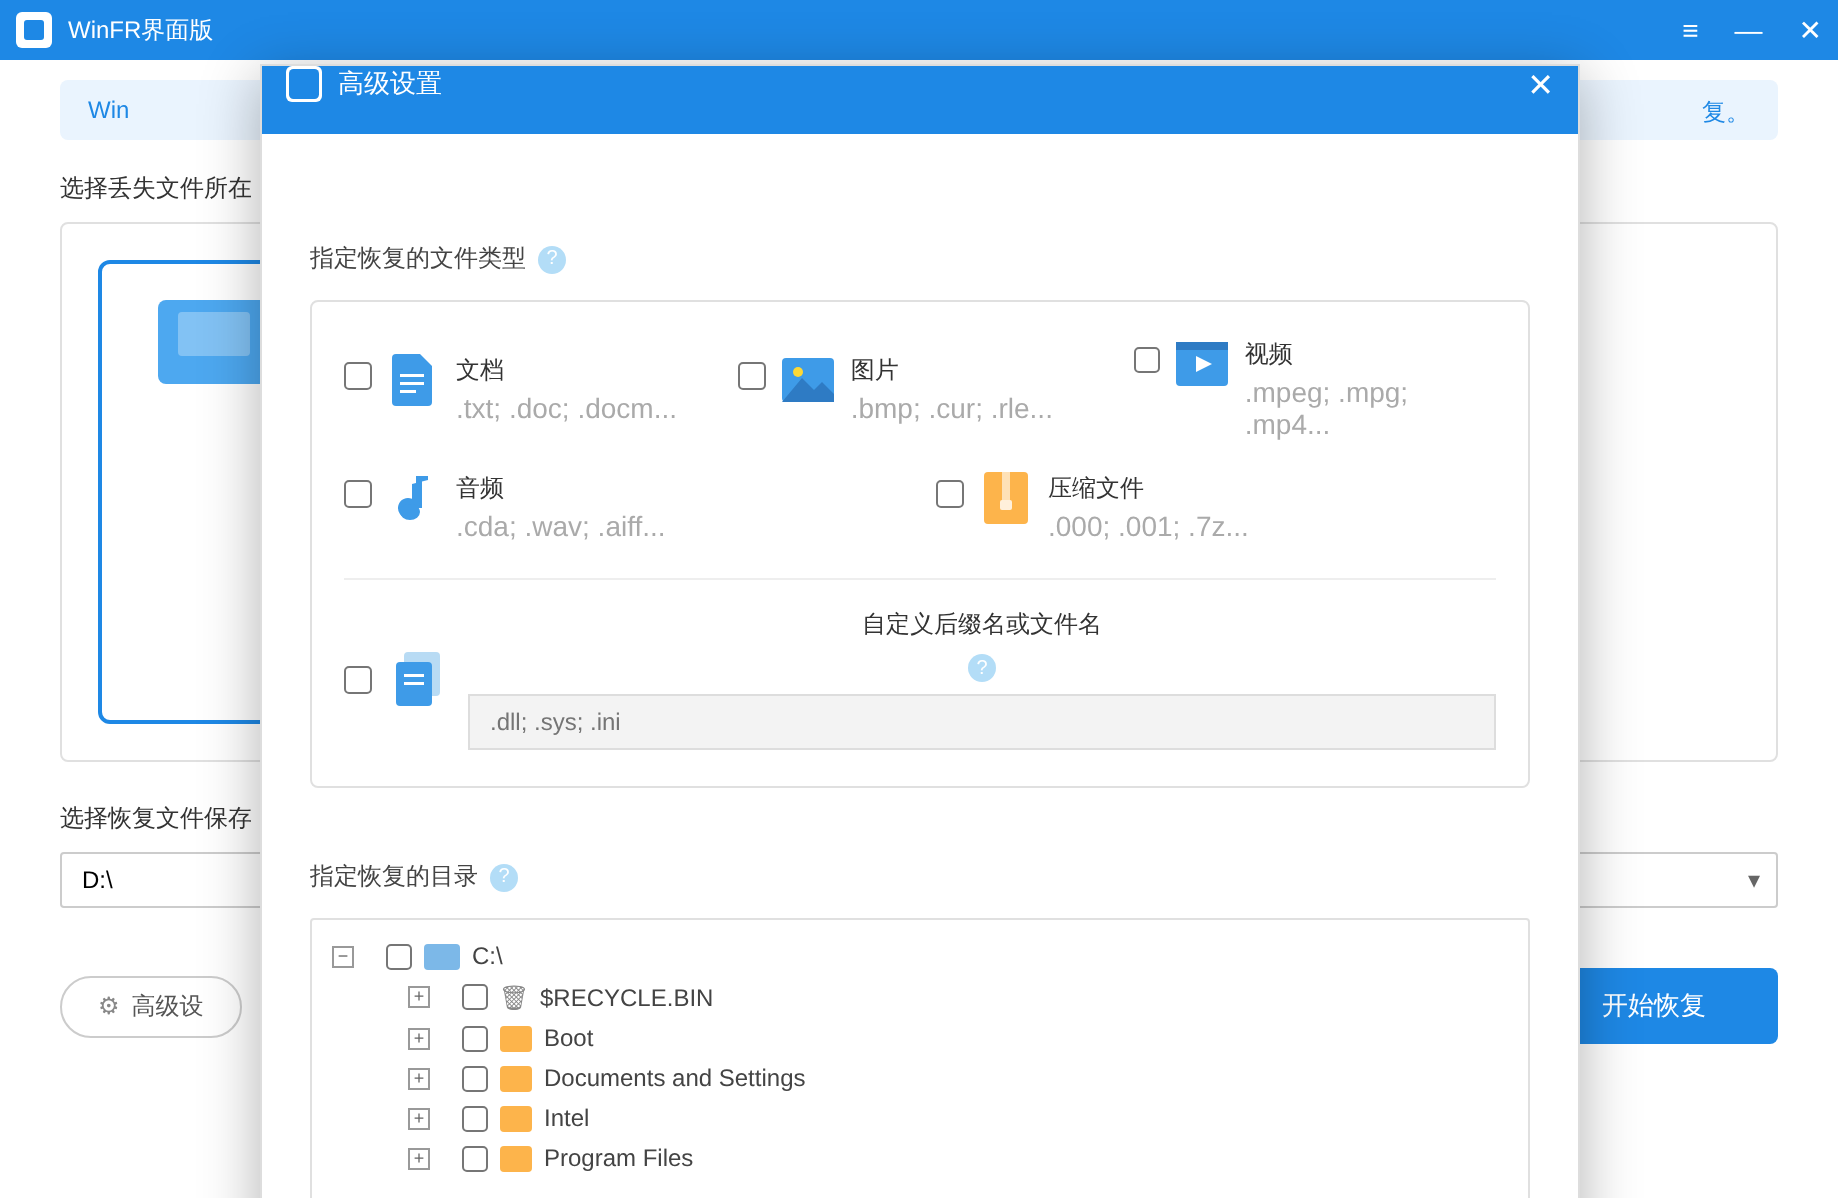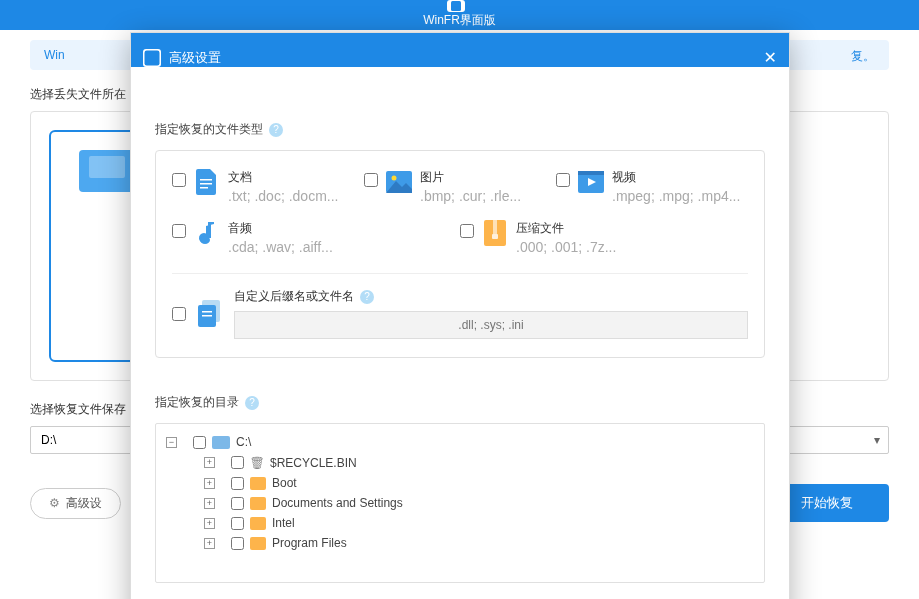--- a/index.html
+++ b/index.html
@@ -1,18 +1,18 @@
 <!DOCTYPE html>
 <html><head>
 <meta charset="utf-8">
 <style>
 * { margin: 0; padding: 0; box-sizing: border-box; font-family: "Microsoft YaHei", Arial, sans-serif; }
 body { background: #fff; width: 919px; height: 599px; overflow: hidden; position: relative; }
 
-.main-titlebar { background: #1E88E5; height: 30px; display: flex; align-items: center; padding: 0 8px; color: #fff; flex-direction: column; }
+.main-titlebar { background: #1E88E5; height: 30px; display: flex; align-items: center; padding: 0 8px; color: #fff; }
 .main-titlebar .logo { width: 18px; height: 18px; background: #fff; border-radius: 3px; display: flex; align-items: center; justify-content: center; margin-right: 8px; }
 .main-titlebar .logo svg { width: 12px; height: 12px; }
 .main-titlebar .title { font-size: 12px; flex: 1; }
 .main-titlebar .win-btns { display: flex; gap: 18px; align-items: center; }
 .main-titlebar .win-btns span { cursor: pointer; font-size: 14px; }
 
 .main-content { padding: 10px 30px; }
 .banner { background: #EAF4FE; border-radius: 4px; padding: 8px 14px; font-size: 12px; color: #1E88E5; margin-bottom: 16px; }
 .section-label { font-size: 12px; color: #333; margin: 8px 0; }
 .drive-panel { border: 1px solid #e0e0e0; border-radius: 4px; padding: 18px; display: flex; gap: 16px; }
@@ -20,44 +20,44 @@
 .drive-icon { width: 56px; height: 42px; background: #4DA8F0; border-radius: 4px; position: relative; margin-bottom: 6px; }
 .drive-icon::before { content: ""; position: absolute; top: 6px; left: 10px; right: 10px; bottom: 14px; background: #fff; opacity: 0.3; border-radius: 2px; }
 .save-input { flex: 1; border: 1px solid #ccc; padding: 6px 10px; font-size: 12px; border-radius: 2px; position: relative; }
 
 .footer-row { display: flex; justify-content: space-between; align-items: center; margin-top: 20px; padding: 10px 0; }
 .adv-btn { border: 1px solid #ccc; border-radius: 16px; padding: 6px 18px; font-size: 12px; color: #555; display: flex; align-items: center; gap: 6px; cursor: pointer; }
 .start-btn { background: #1E88E5; color: #fff; border: none; border-radius: 4px; padding: 10px 36px; font-size: 13px; cursor: pointer; }
 
 
 .modal { position: absolute; top: 32px; left: 130px; width: 660px; background: #fff; box-shadow: 0 6px 28px rgba(0,0,0,0.3); border: 1px solid #ddd; }
-.modal-titlebar { background: #1E88E5; color: #fff; height: 34px; display: flex; align-items: flex-end; padding: 0 12px; }
+.modal-titlebar { background: #1E88E5; color: #fff; height: 34px; display: flex; align-items: flex-start; padding: 0 12px; }
 .modal-titlebar .logo { width: 18px; height: 18px; background: #fff; border-radius: 3px; margin-right: 8px; display: flex; align-items: center; justify-content: center; }
 .modal-titlebar .title { font-size: 13px; flex: 1; }
 .modal-titlebar .close { cursor: pointer; font-size: 16px; }
 
 .modal-body { padding: 18px 24px 12px; }
 .mod-section { font-size: 12px; color: #444; margin-bottom: 12px; display: flex; align-items: center; gap: 6px; margin-top: 36px; }
 .help-icon { width: 14px; height: 14px; border-radius: 50%; background: #B3DDF7; color: #fff; font-size: 10px; display: inline-flex; align-items: center; justify-content: center; }
 
 .type-grid { border: 1px solid #e0e0e0; border-radius: 4px; padding: 18px 16px; margin-bottom: 18px; }
-.type-row { display: flex; margin-bottom: 16px; }
+.type-row { display: flex; gap: 16px; margin-bottom: 16px; align-items: center; }
 .type-row:last-of-type { margin-bottom: 0; }
 .type-item { display: flex; align-items: flex-start; gap: 8px; flex: 1; }
 .type-item input[type=checkbox] { margin-top: 4px; width: 14px; height: 14px; cursor: pointer; }
 .type-icon { width: 26px; height: 26px; display: flex; align-items: center; justify-content: center; flex-shrink: 0; }
 .type-text .name { font-size: 12px; color: #333; }
 .type-text .ext { font-size: 14px; color: #aaa; margin-top: 2px; }
 
 .custom-row { display: flex; align-items: center; gap: 10px; margin-top: 18px; padding-top: 14px; border-top: 1px solid #eee; }
 .custom-row input[type=checkbox] { width: 14px; height: 14px; }
 .doc-stack-icon { width: 28px; height: 28px; display: flex; align-items: center; justify-content: center; }
 .custom-col { flex: 1; }
-.custom-label { font-size: 12px; color: #333; display: flex; align-items: center; gap: 6px; margin-bottom: 6px; }
-.custom-input { width: 100%; background: #f3f3f3; border: 1px solid #ddd; padding: 6px 10px; font-size: 12px; color: #0c4a6e; text-align: center; }
+.custom-label { font-size: 12px; color: #333; display: flex; align-items: center; gap: 6px; margin-bottom: 6px; flex-direction: column; }
+.custom-input { width: 100%; background: #f3f3f3; border: 1px solid #ddd; padding: 6px 10px; font-size: 12px; color: #0c4a6e; }
 
 .tree-panel { border: 1px solid #e0e0e0; border-radius: 2px; height: 160px; overflow-y: scroll; padding: 8px 10px; font-size: 12px; color: #444; }
 .tree-row { display: flex; align-items: center; gap: 6px; padding: 3px 0; cursor: pointer; }
 .tree-row .expander { width: 11px; height: 11px; border: 1px solid #999; display: flex; align-items: center; justify-content: center; font-size: 9px; line-height: 1; color: #666; cursor: pointer; }
 .tree-row input[type=checkbox] { width: 13px; height: 13px; }
 .tree-indent-1 { padding-left: 38px; }
 .folder-ic { width: 16px; height: 13px; background: #FDB44B; border-radius: 2px; }
 .drive-ic { width: 18px; height: 13px; background: #7CB8E8; border-radius: 2px; }
 .trash-ic { width: 14px; height: 15px; display: flex; align-items: center; justify-content: center; color: #888; }
 

